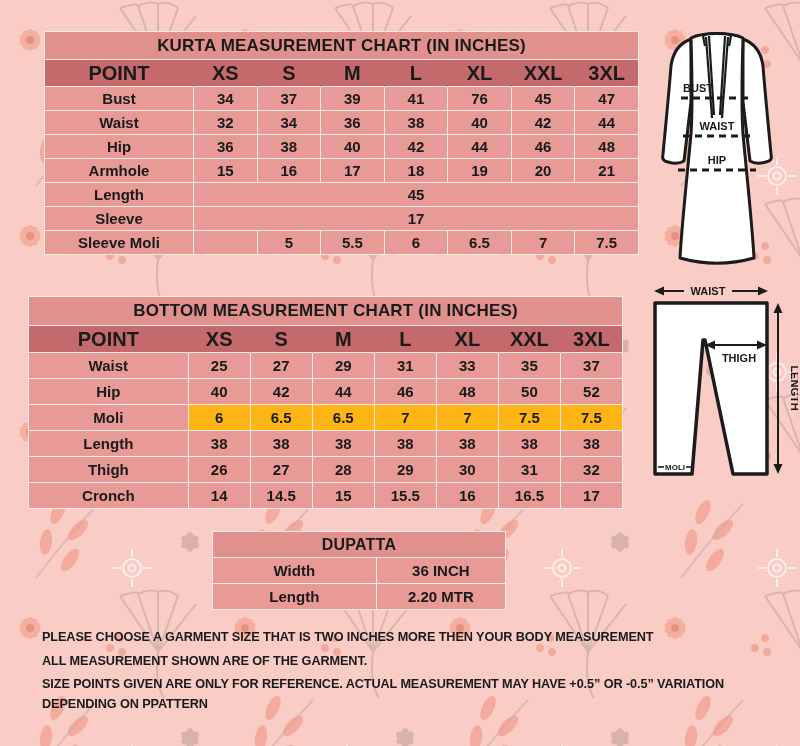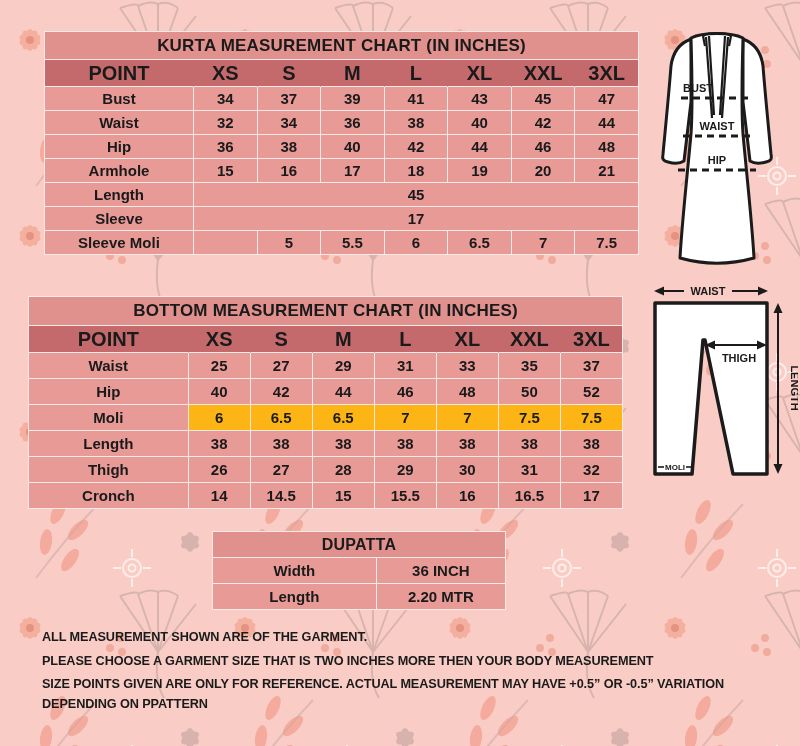--- a/index.html
+++ b/index.html
@@ -139,21 +139,21 @@
           <td class="hcell">XL</td>
           <td class="hcell">XXL</td>
           <td class="hcell">3XL</td>
         </tr>
         <tr>
           <td class="label">Bust</td>
           <td class="val">34</td>
           <td class="val">37</td>
           <td class="val">39</td>
           <td class="val">41</td>
-          <td class="val">43</td>
+          <td class="val">76</td>
           <td class="val">45</td>
           <td class="val">47</td>
         </tr>
         <tr>
           <td class="label">Waist</td>
           <td class="val">32</td>
           <td class="val">34</td>
           <td class="val">36</td>
           <td class="val">38</td>
           <td class="val">40</td>
@@ -356,18 +356,18 @@
           <td class="val">36 INCH</td>
         </tr>
         <tr>
           <td class="label">Length</td>
           <td class="val">2.20 MTR</td>
         </tr>
       </tbody>
     </table>
 
   <div class="notes">
+    <p>PLEASE CHOOSE A GARMENT SIZE THAT IS TWO INCHES MORE THEN YOUR BODY MEASUREMENT</p>
     <p>ALL MEASUREMENT SHOWN ARE OF THE  GARMENT.</p>
-    <p>PLEASE CHOOSE A GARMENT SIZE THAT IS TWO INCHES MORE THEN YOUR BODY MEASUREMENT</p>
     <p>SIZE POINTS GIVEN ARE ONLY FOR REFERENCE. ACTUAL MEASUREMENT MAY HAVE  +0.5” OR -0.5” VARIATION DEPENDING ON PPATTERN</p>
   </div>
 
 </div>
 
 </body></html>

